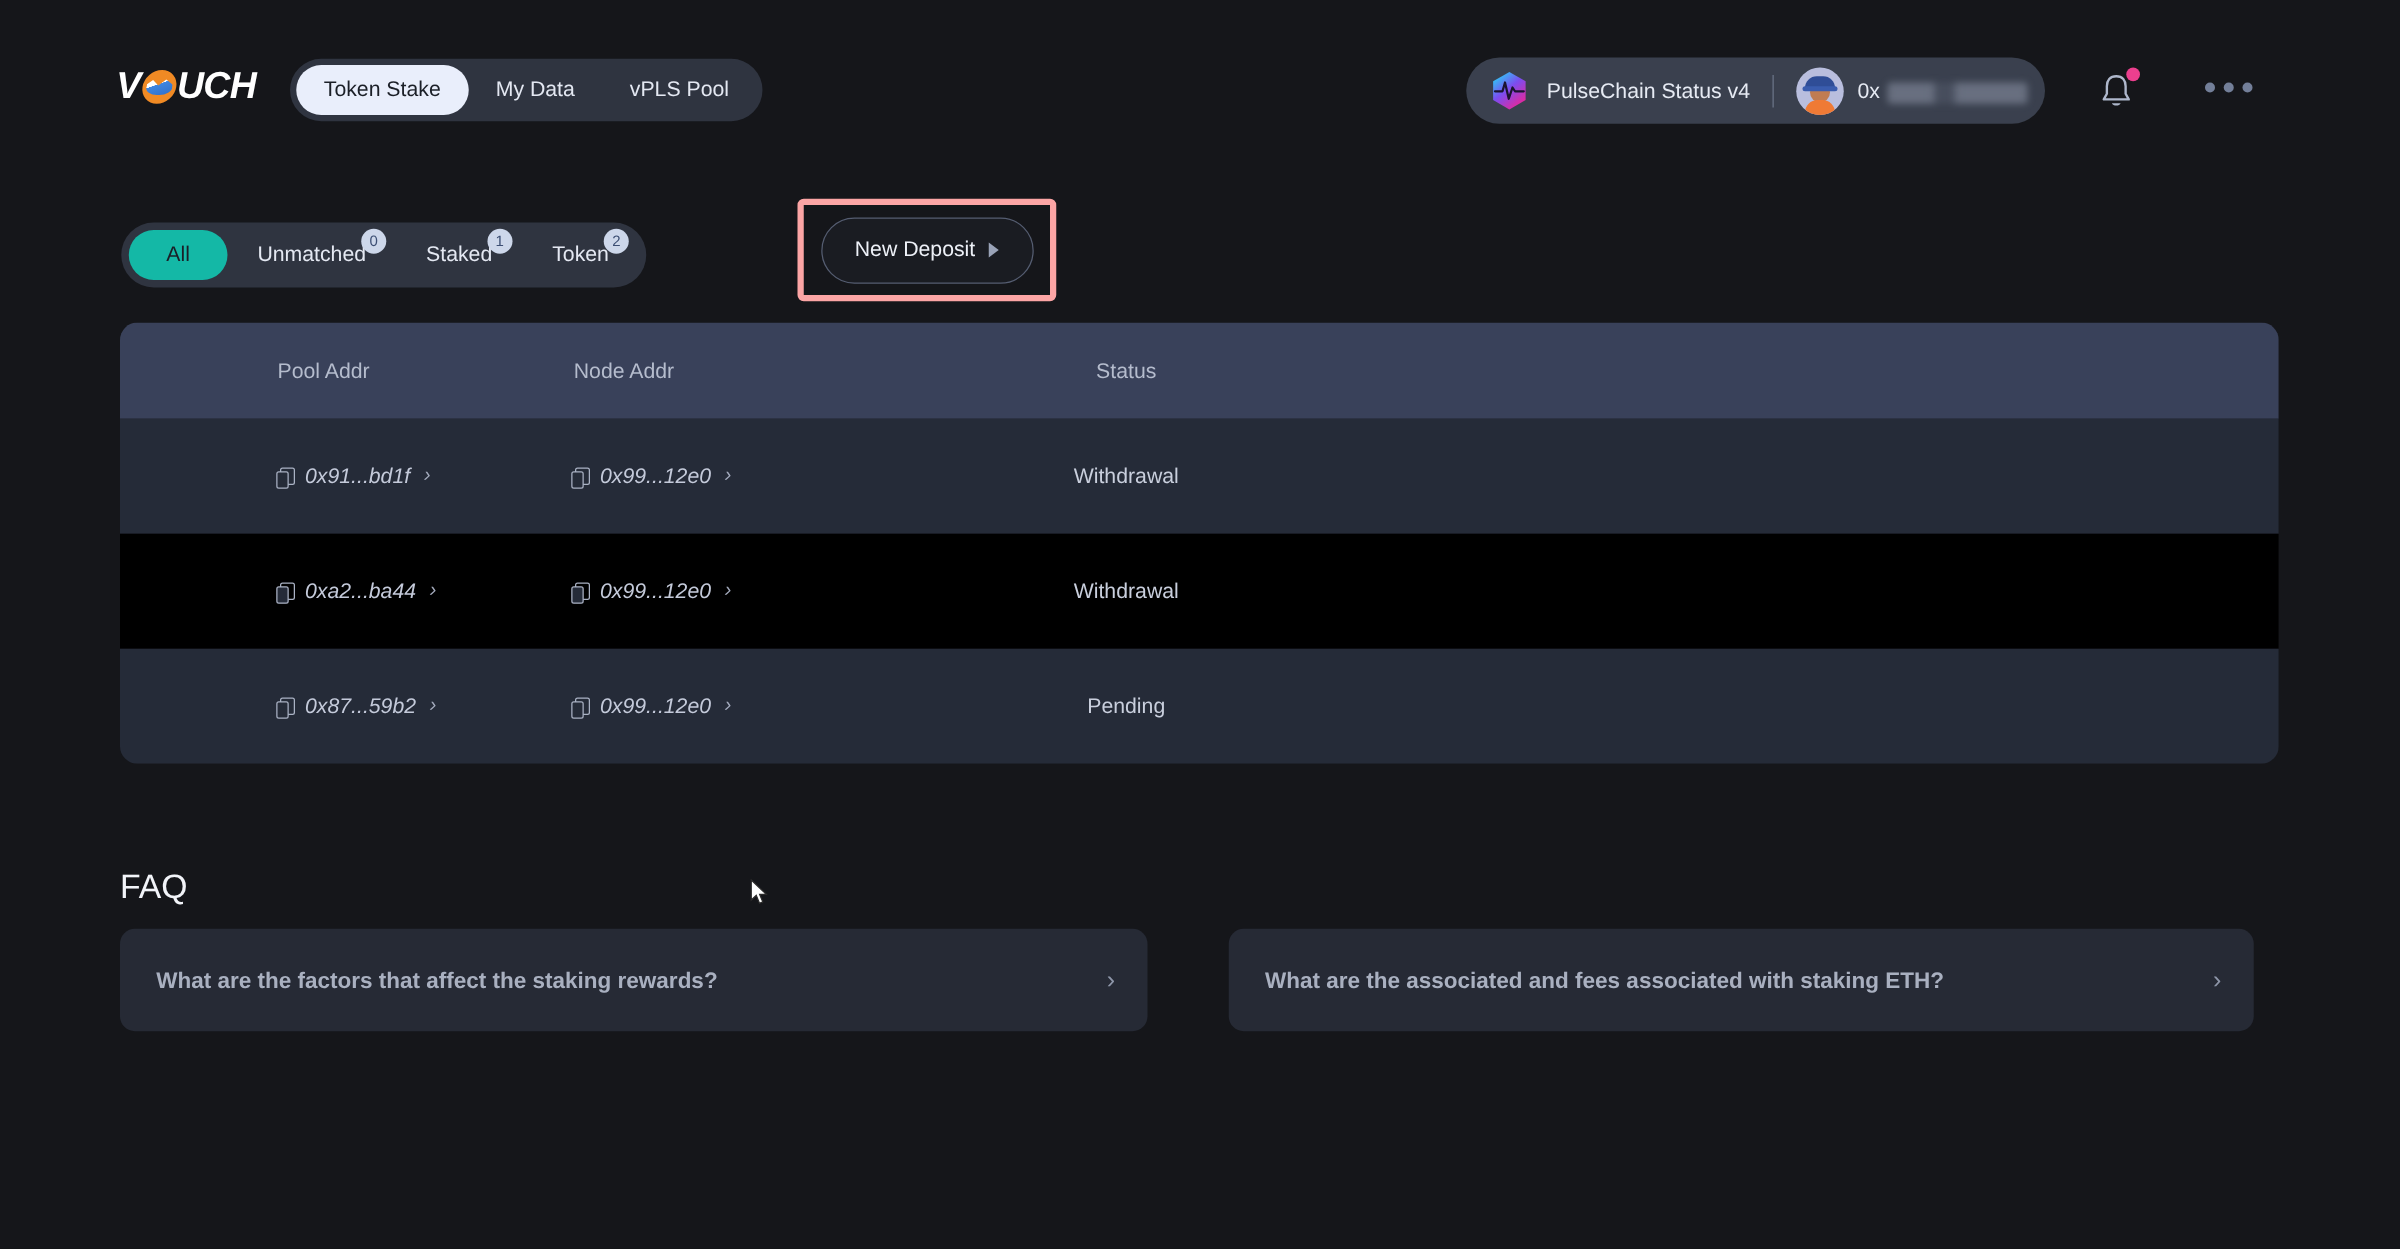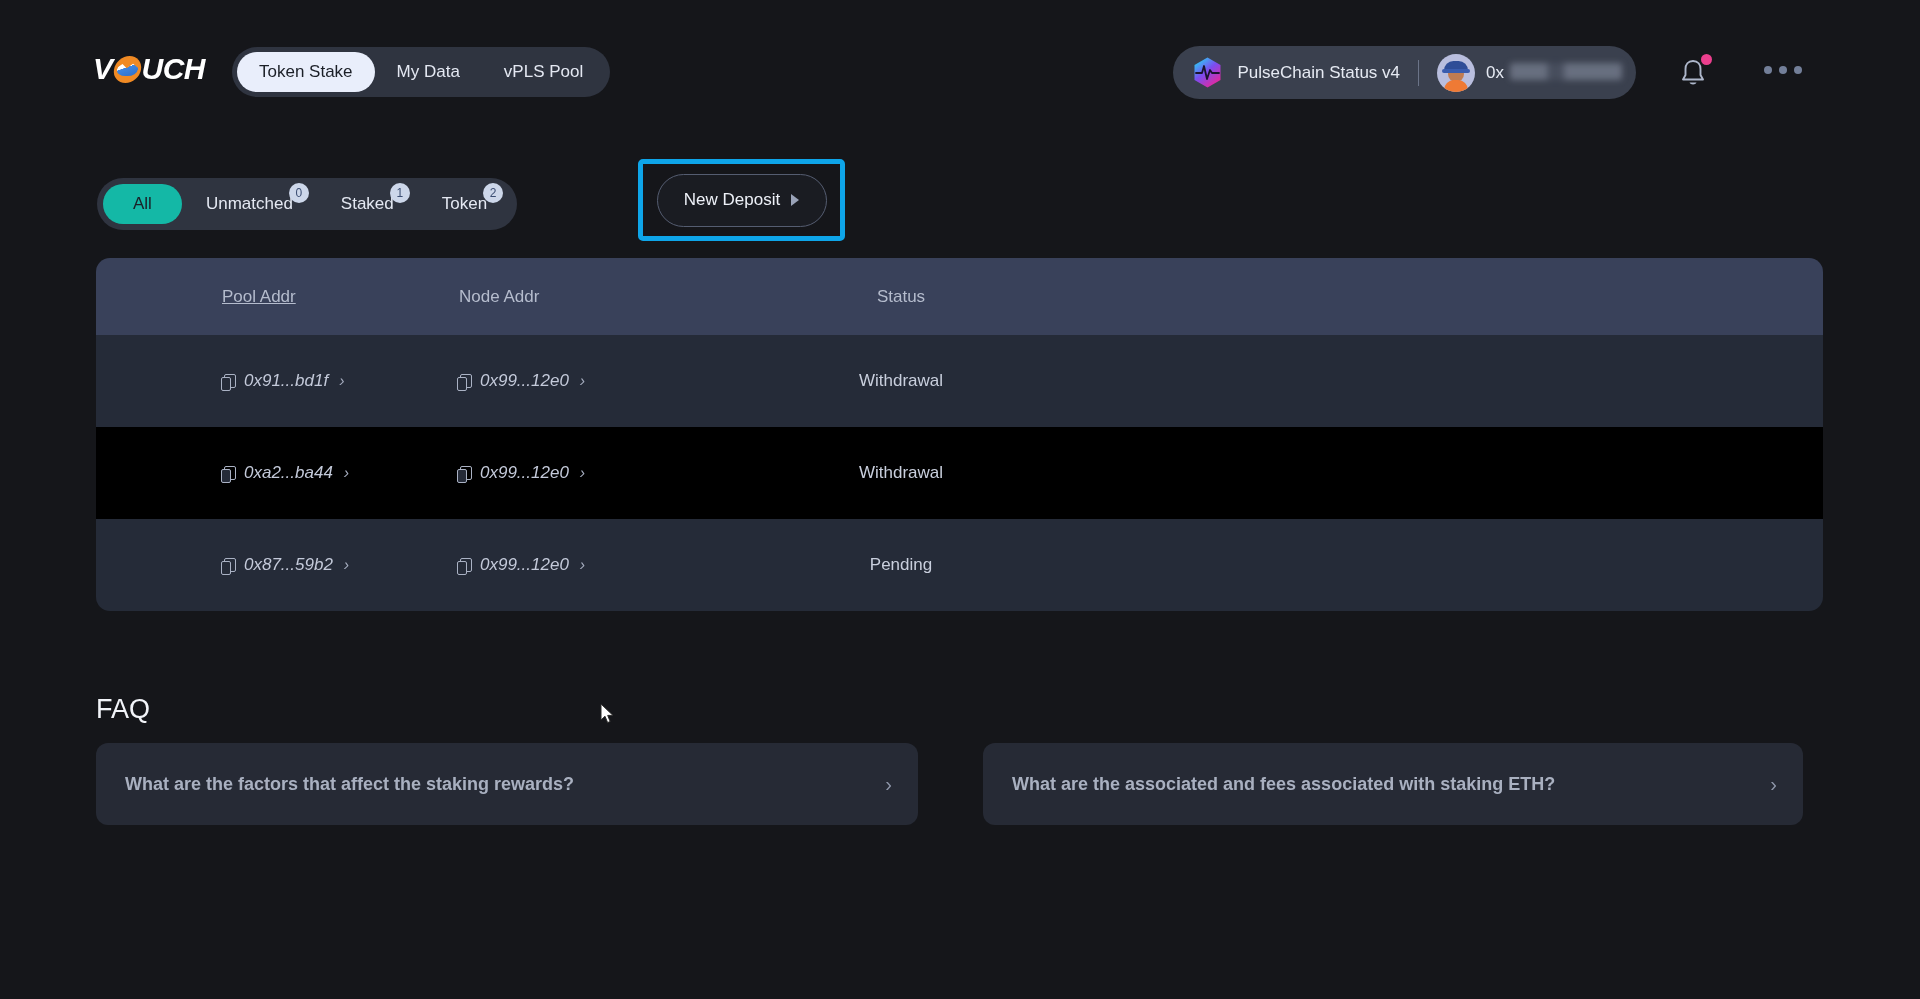--- a/index.html
+++ b/index.html
@@ -174,21 +174,21 @@
     position: absolute;
     left: 7px; top: 26px;
     width: 24px; height: 14px;
     border-radius: 10px 10px 0 0;
     background: #ef7a35;
   }
   .addr {
     font-size: 17px;
     color: #e6eaf3;
     display: flex;
-    align-items: flex-start;
+    align-items: flex-end;
     gap: 2px;
   }
   .addr-blur {
     display: inline-block;
     width: 112px;
     height: 17px;
     margin-left: 4px;
     border-radius: 3px;
     background: linear-gradient(90deg,
       rgba(168,176,196,0.42) 0%, rgba(168,176,196,0.42) 32%,
@@ -272,21 +272,21 @@
     line-height: 1;
   }
 
   
   .deposit-wrap {
     position: absolute;
     left: 638px;
     top: 159px;
     width: 207px;
     height: 82px;
-    border: 5px solid #0ea5e9;
+    border: 5px solid #fca5a5;
     border-radius: 5px;
     display: flex;
     align-items: center;
     justify-content: center;
   }
   .deposit-btn {
     width: 170px;
     height: 53px;
     border-radius: 27px;
     border: 1px solid #555d71;
@@ -332,21 +332,21 @@
   .col-pool   { width: 345px; padding-left: 125px; }
   .col-node   { width: 340px; padding-left: 16px; }
   .col-status { width: 240px; display: flex; justify-content: center; }
 
   .t-head .col-pool,
   .t-head .col-node,
   .t-head .col-status {
     font-size: 17px;
     color: #b5bccd;
   }
-  .t-head .col-pool { padding-left: 126px; text-decoration: underline; }
+  .t-head .col-pool { padding-left: 126px; }
   .t-head .col-node { padding-left: 18px; }
 
   .cell-addr {
     display: flex;
     align-items: center;
     gap: 9px;
     font-size: 17px;
     color: #c4cada;
     cursor: pointer;
     font-style: italic;

